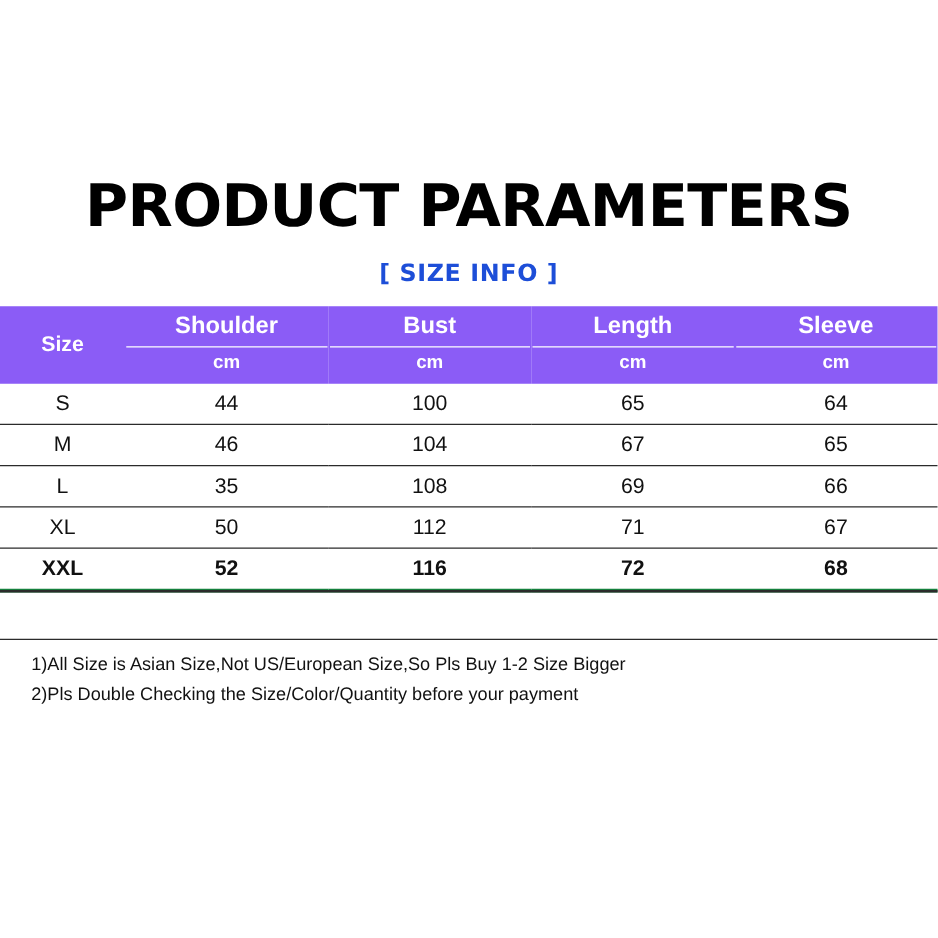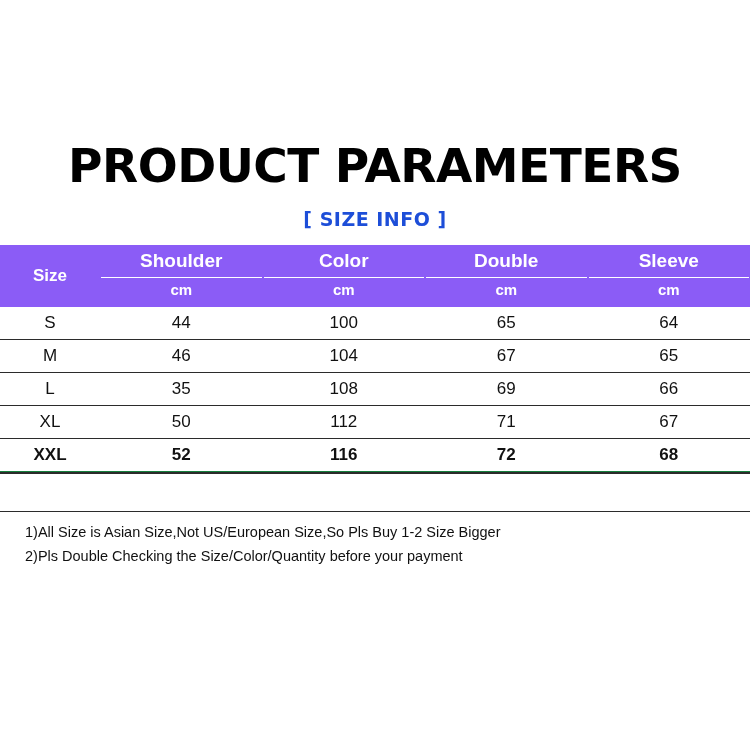--- a/index.html
+++ b/index.html
@@ -141,25 +141,25 @@
   <div class="table-wrap">
     <table class="size-table">
       <thead>
         <tr class="head-row">
           <th class="head-size-cell">Size</th>
           <th class="head-col">
             <span class="hname">Shoulder</span>
             <span class="hunit">cm</span>
           </th>
           <th class="head-col">
-            <span class="hname">Color</span>
-            <span class="hunit">cm</span>
-          </th>
-          <th class="head-col">
-            <span class="hname">Double</span>
+            <span class="hname">Bust</span>
+            <span class="hunit">cm</span>
+          </th>
+          <th class="head-col">
+            <span class="hname">Length</span>
             <span class="hunit">cm</span>
           </th>
           <th class="head-col">
             <span class="hname">Sleeve</span>
             <span class="hunit">cm</span>
           </th>
         </tr>
       </thead>
       <tbody>
         <tr class="body-row">

